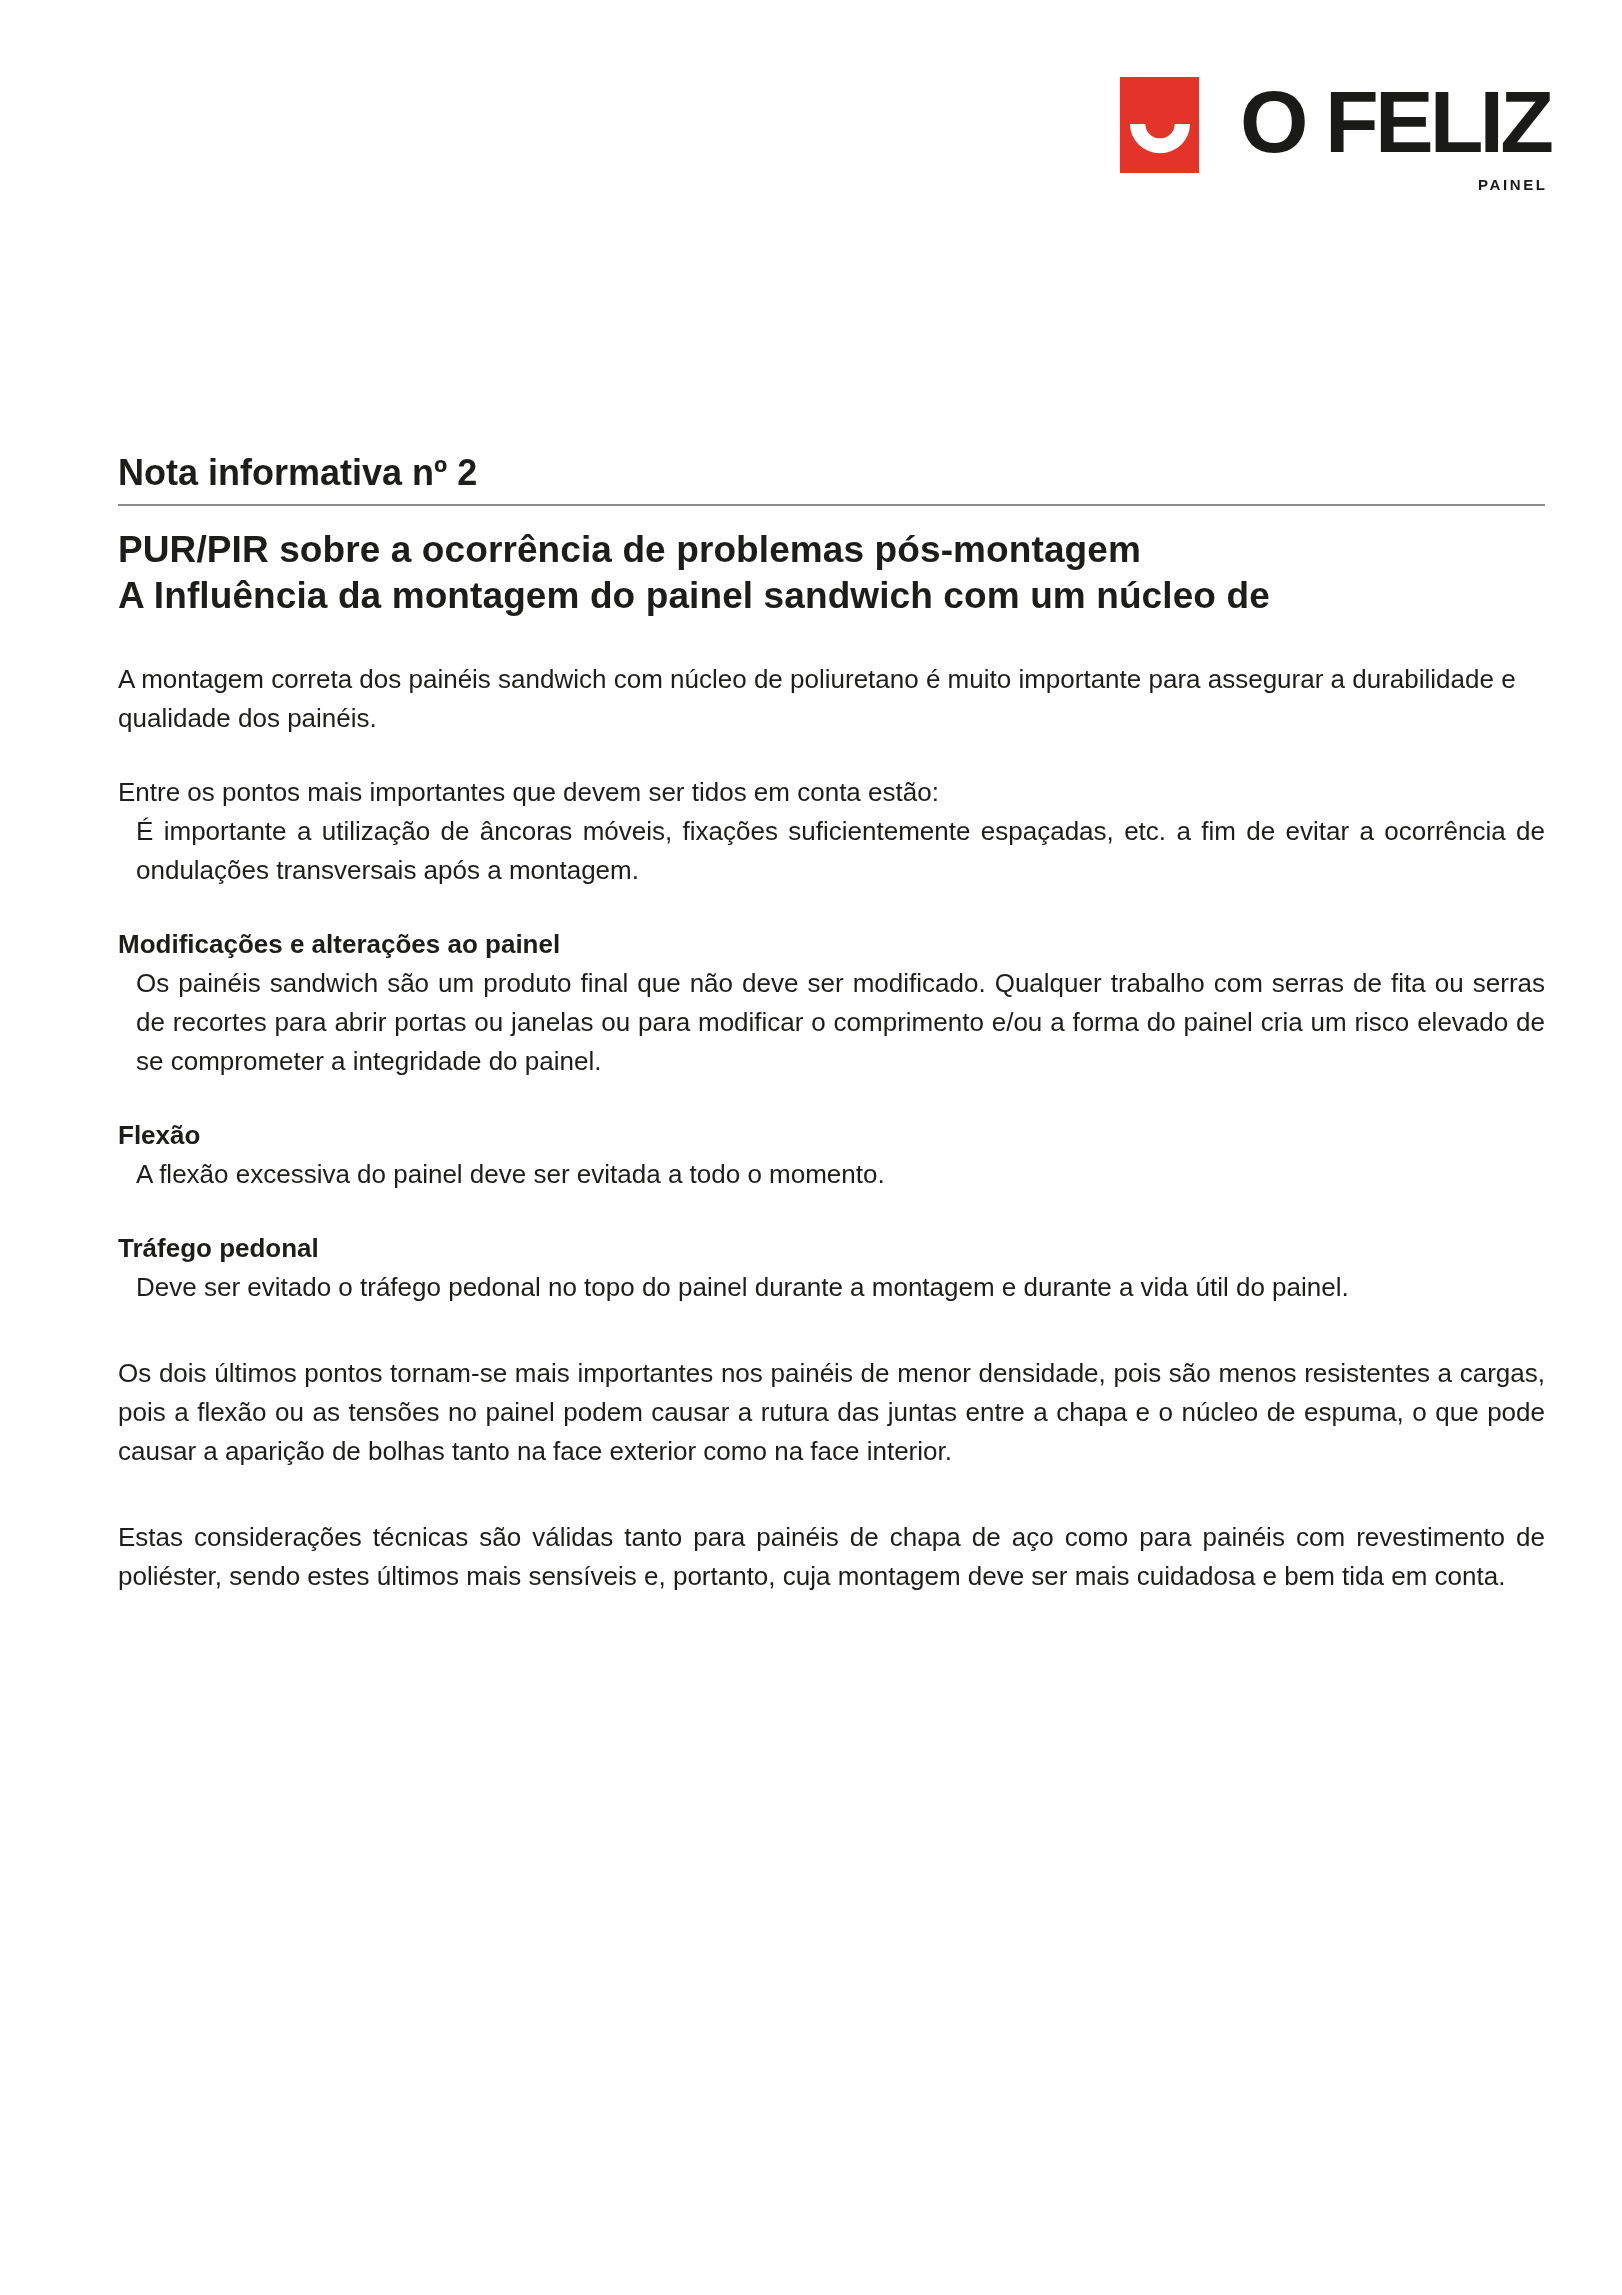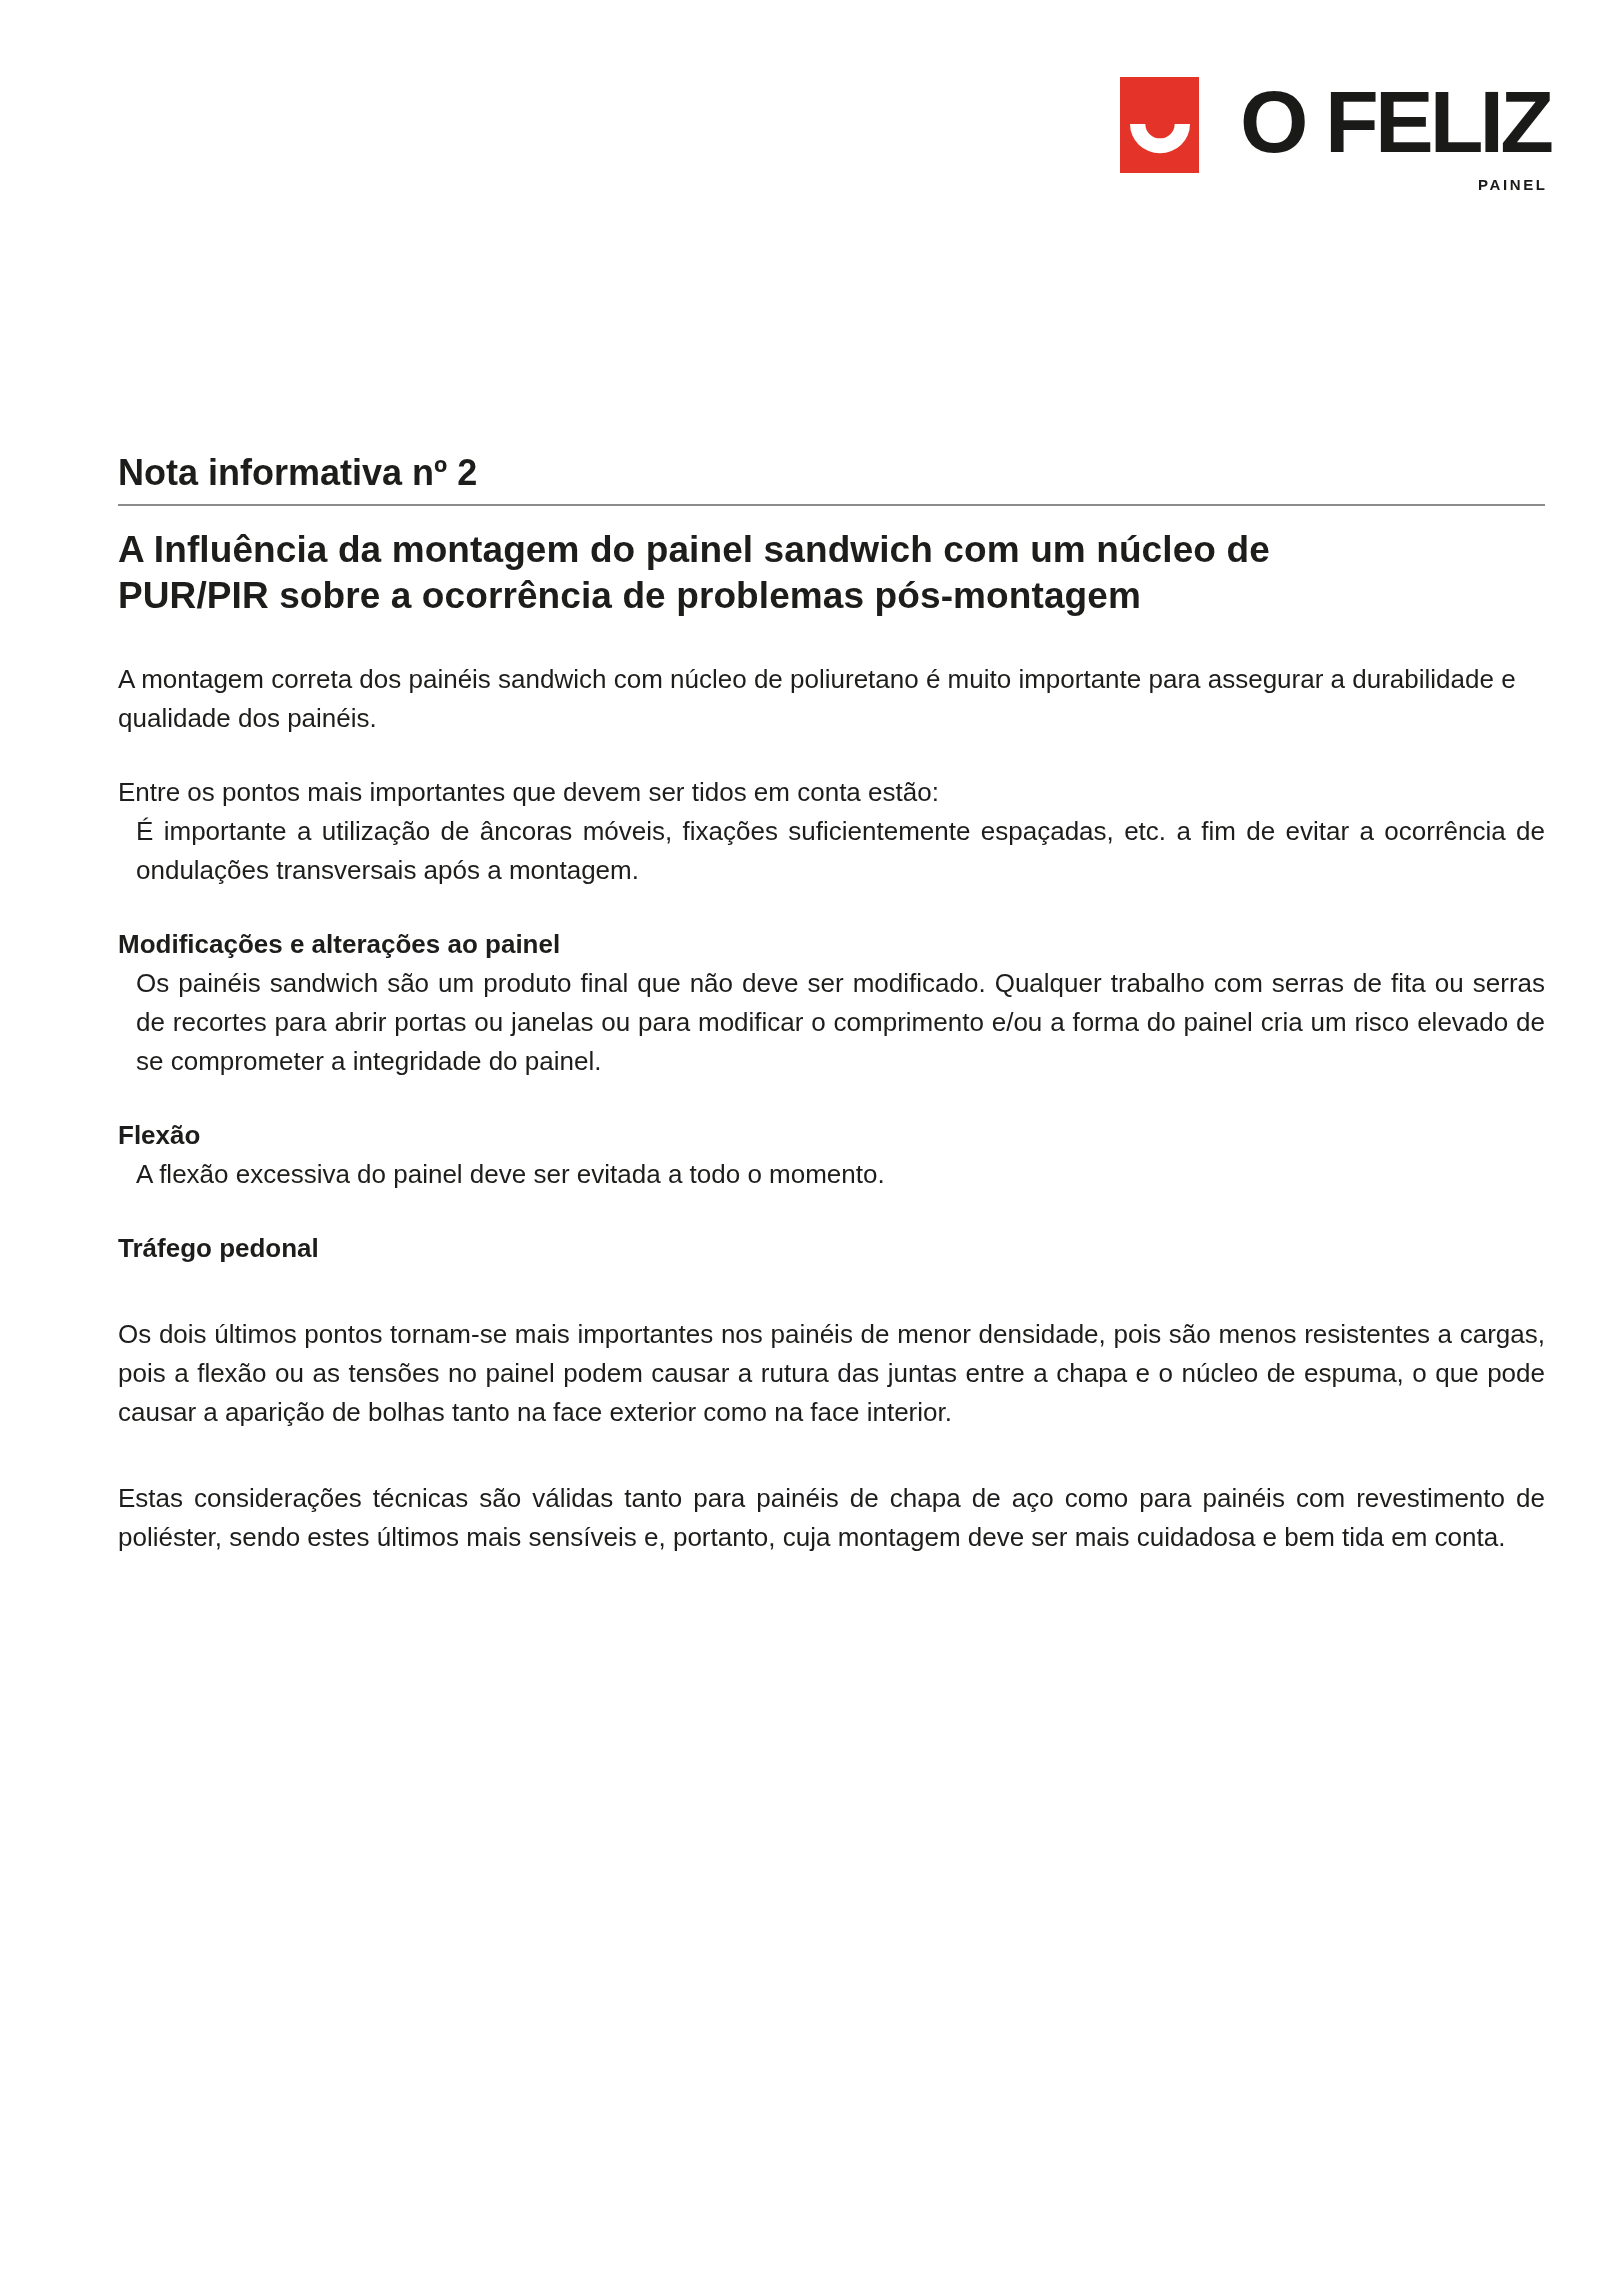--- a/index.html
+++ b/index.html
@@ -61,37 +61,38 @@
     <div class="brand-tagline">PAINEL</div>
   </div>
 
   <div class="content">
 
     <p class="kicker">Nota informativa nº 2</p>
 
     <div class="divider"></div>
 
     <h1 class="doc-title">
+      <span>PUR/PIR sobre a ocorrência de problemas pós-montagem</span>
       <span>A Influência da montagem do painel sandwich com um núcleo de</span>
-      <span>PUR/PIR sobre a ocorrência de problemas pós-montagem</span>
     </h1>
 
     <p class="intro">A montagem correta dos painéis sandwich com núcleo de poliuretano é muito importante para assegurar a durabilidade e qualidade dos painéis.</p>
 
     <p class="lead">Entre os pontos mais importantes que devem ser tidos em conta estão:</p>
 
     <p class="sec-body just">É importante a utilização de âncoras móveis, fixações suficientemente espaçadas, etc. a fim de evitar a ocorrência de ondulações transversais após a montagem.</p>
 
     <p class="sec-heading">Modificações e alterações ao painel</p>
     <p class="sec-body just">Os painéis sandwich são um produto final que não deve ser modificado. Qualquer trabalho com serras de fita ou serras de recortes para abrir portas ou janelas ou para modificar o comprimento e/ou a forma do painel cria um risco elevado de se comprometer a integridade do painel.</p>
 
     <p class="sec-heading">Flexão</p>
     <p class="sec-body">A flexão excessiva do painel deve ser evitada a todo o momento.</p>
 
     <p class="sec-heading">Tráfego pedonal</p>
+    <p class="sec-body">Deve ser evitado o tráfego pedonal no topo do painel durante a montagem e durante a vida útil do painel.</p>
 
     <p class="closing just">Os dois últimos pontos tornam-se mais importantes nos painéis de menor densidade, pois são menos resistentes a cargas, pois a flexão ou as tensões no painel podem causar a rutura das juntas entre a chapa e o núcleo de espuma, o que pode causar a aparição de bolhas tanto na face exterior como na face interior.</p>
 
     <p class="closing just">Estas considerações técnicas são válidas tanto para painéis de chapa de aço como para painéis com revestimento de poliéster, sendo estes últimos mais sensíveis e, portanto, cuja montagem deve ser mais cuidadosa e bem tida em conta.</p>
 
   </div>
 </div>
 
 
 </body></html>

